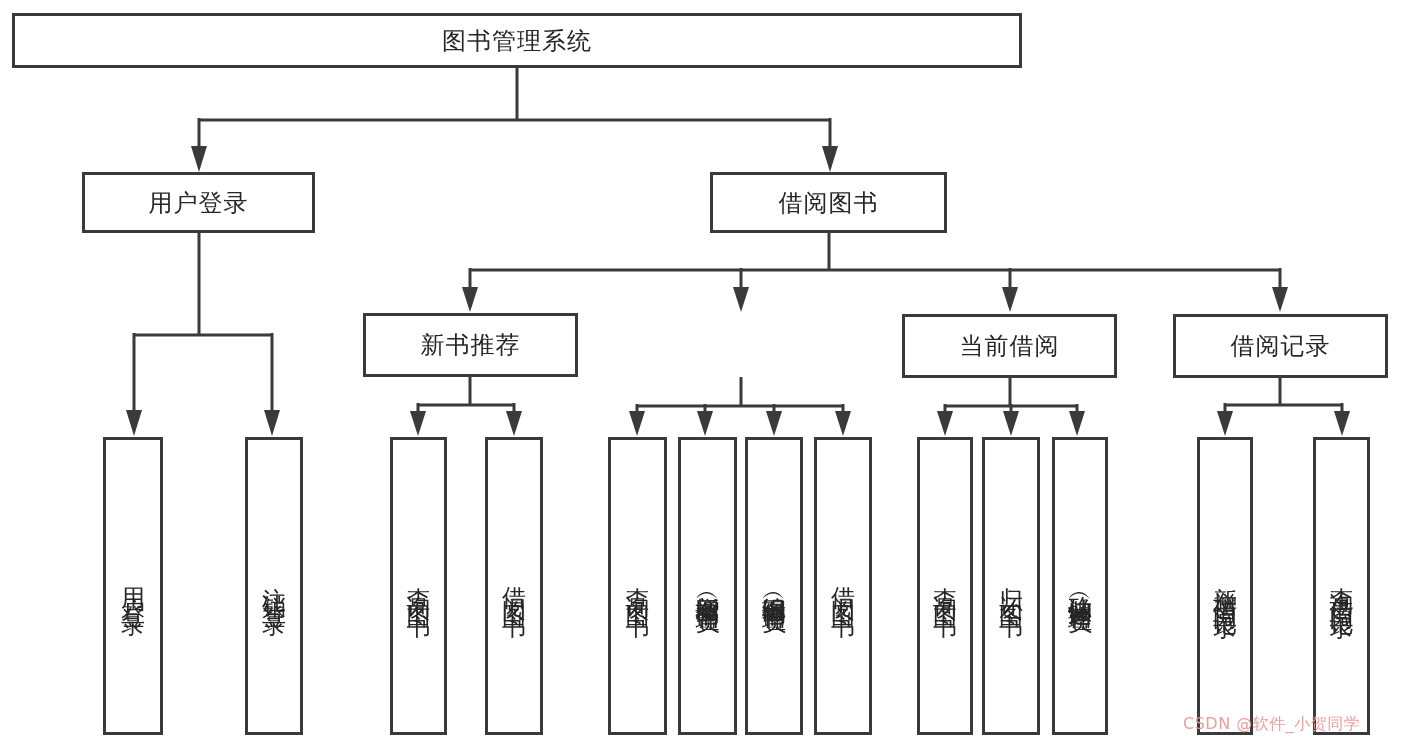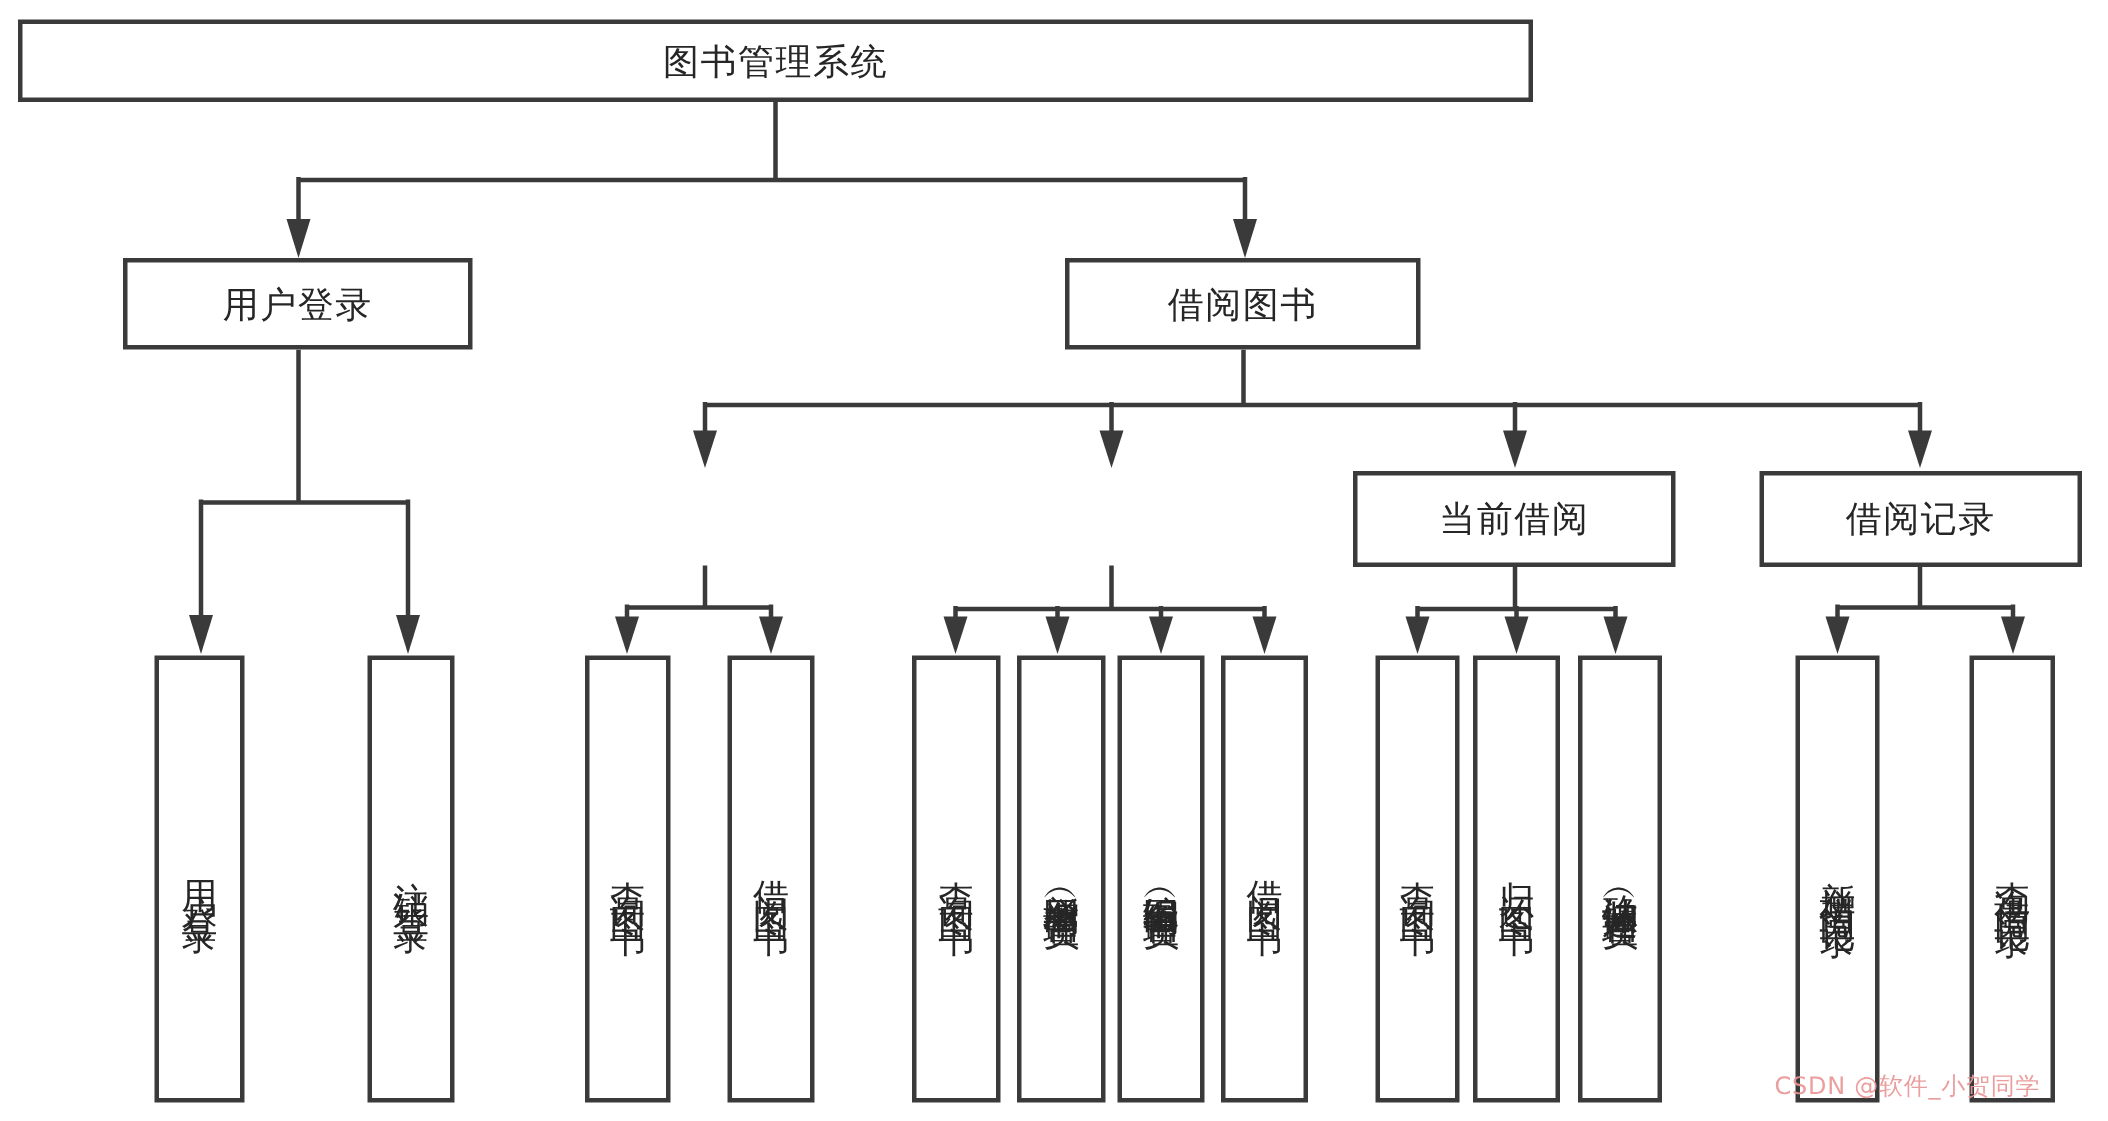--- a/index.html
+++ b/index.html
@@ -75,20 +75,23 @@
     <span class="h-label">图书管理系统</span>
   </div>
 
   <div class="box" style="left:82px;top:172px;width:233px;height:61px;">
     <span class="h-label">用户登录</span>
   </div>
   <div class="box" style="left:710px;top:172px;width:237px;height:61px;">
     <span class="h-label">借阅图书</span>
   </div>
 
+  <div class="box" style="left:363px;top:313px;width:215px;height:64px;">
+    <span class="h-label">新书推荐</span>
+  </div>
   <div class="box" style="left:1173px;top:314px;width:215px;height:64px;">
     <span class="h-label">借阅记录</span>
   </div>
   <div class="box" style="left:902px;top:314px;width:215px;height:64px;">
     <span class="h-label">当前借阅</span>
   </div>
 
   <div class="box leaf sp4" style="left:103px;top:437px;width:60px;height:298px;">
     <span>用户登录</span>
   </div>

